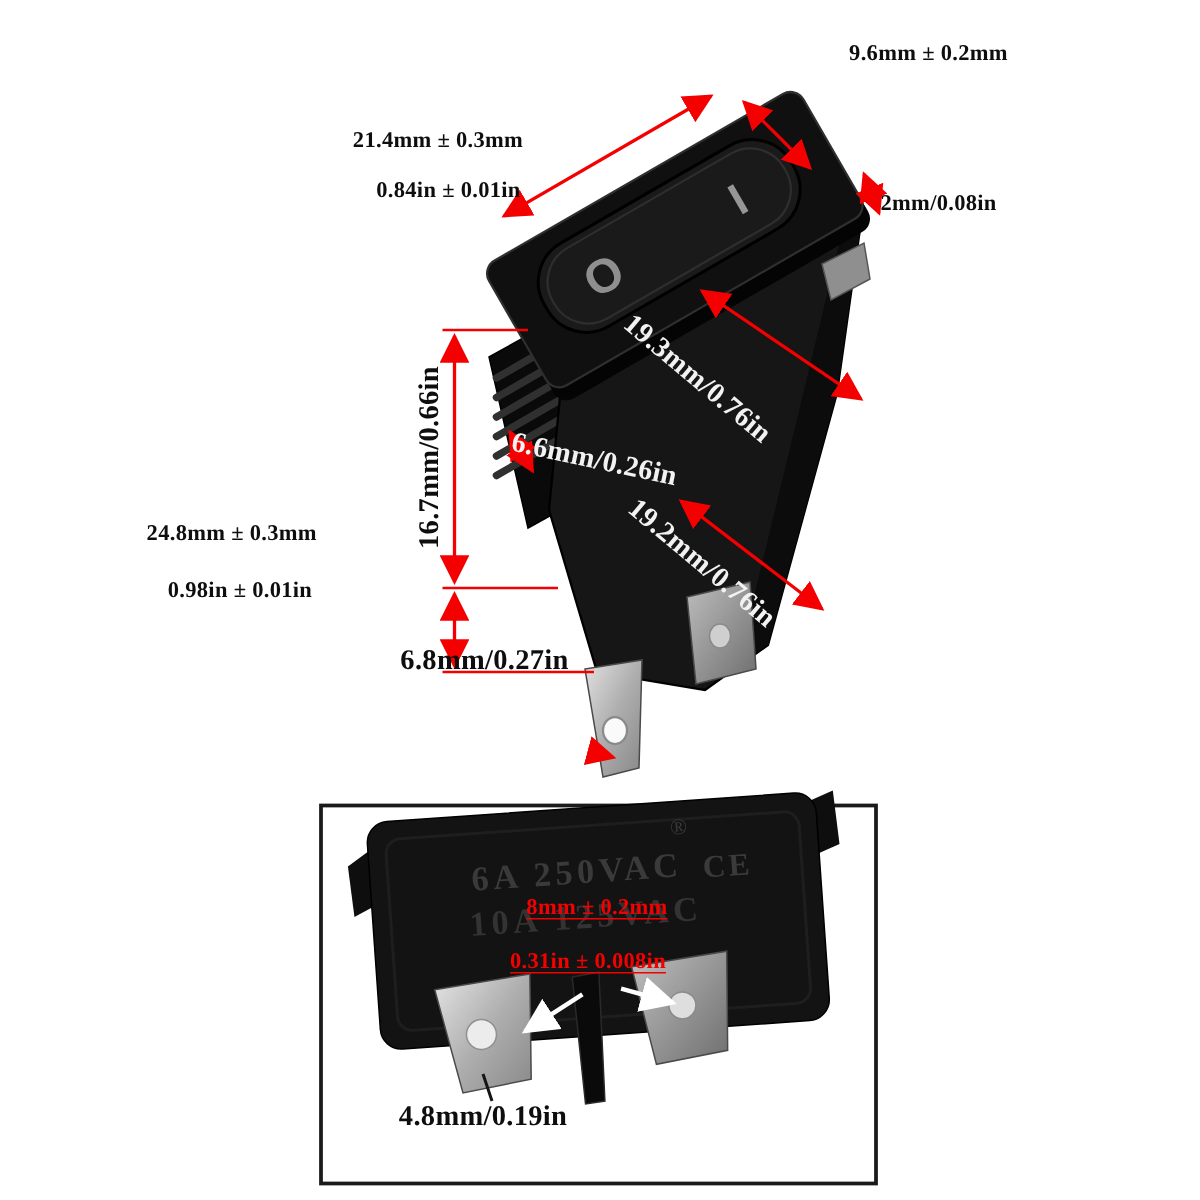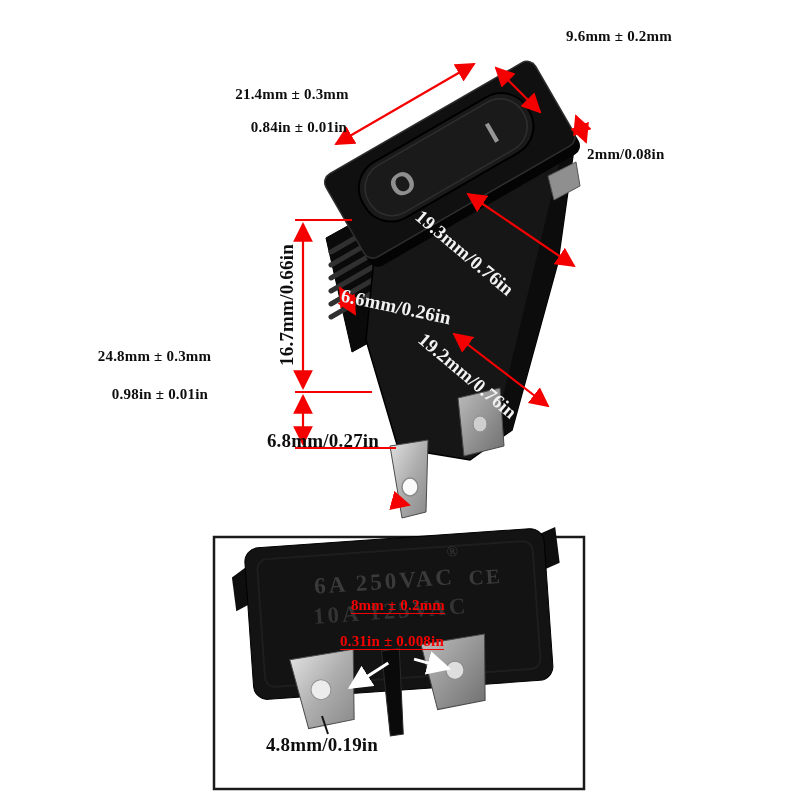--- a/index.html
+++ b/index.html
@@ -112,21 +112,21 @@
     </g>
 
     <line x1="328" y1="734" x2="322" y2="716" stroke="#141414" stroke-width="2"></line>
   </svg>
 
   <div class="dim" style="left:192px;top:86px;width:200px;">21.4mm ± 0.3mm</div>
   <div class="dim" style="left:204px;top:119px;width:190px;">0.84in ± 0.01in</div>
 
   <div class="dim" style="left:534px;top:28px;width:170px;">9.6mm ± 0.2mm</div>
 
-  <div class="dim" style="left:587px;top:146px;width:120px;text-align:left;">2mm/0.08in</div>
+  <div class="dim" style="left:587px;top:128px;width:120px;text-align:left;">2mm/0.08in</div>
 
   <div class="dim small" style="left:212px;top:294px;width:150px;transform:rotate(-90deg);">16.7mm/0.66in</div>
 
   <div class="dim small white" style="left:392px;top:242px;width:145px;transform:rotate(40deg);">19.3mm/0.76in</div>
   <div class="dim small white" style="left:326px;top:296px;width:140px;transform:rotate(12deg);">6.6mm/0.26in</div>
   <div class="dim small white" style="left:395px;top:365px;width:145px;transform:rotate(40deg);">19.2mm/0.76in</div>
 
   <div class="dim" style="left:62px;top:348px;width:185px;">24.8mm ± 0.3mm</div>
   <div class="dim" style="left:70px;top:386px;width:180px;">0.98in ± 0.01in</div>
 

